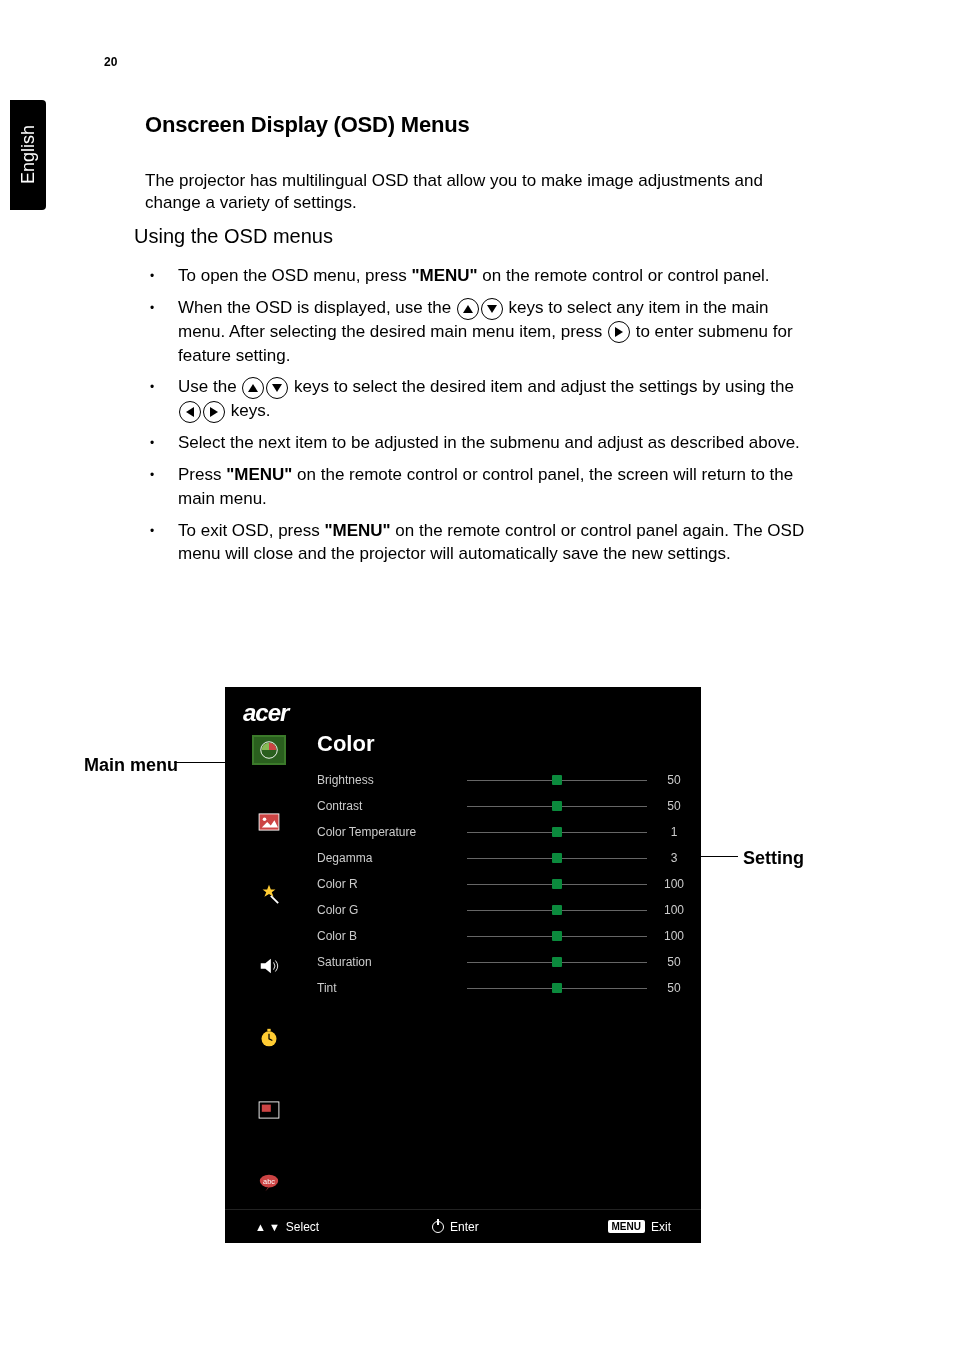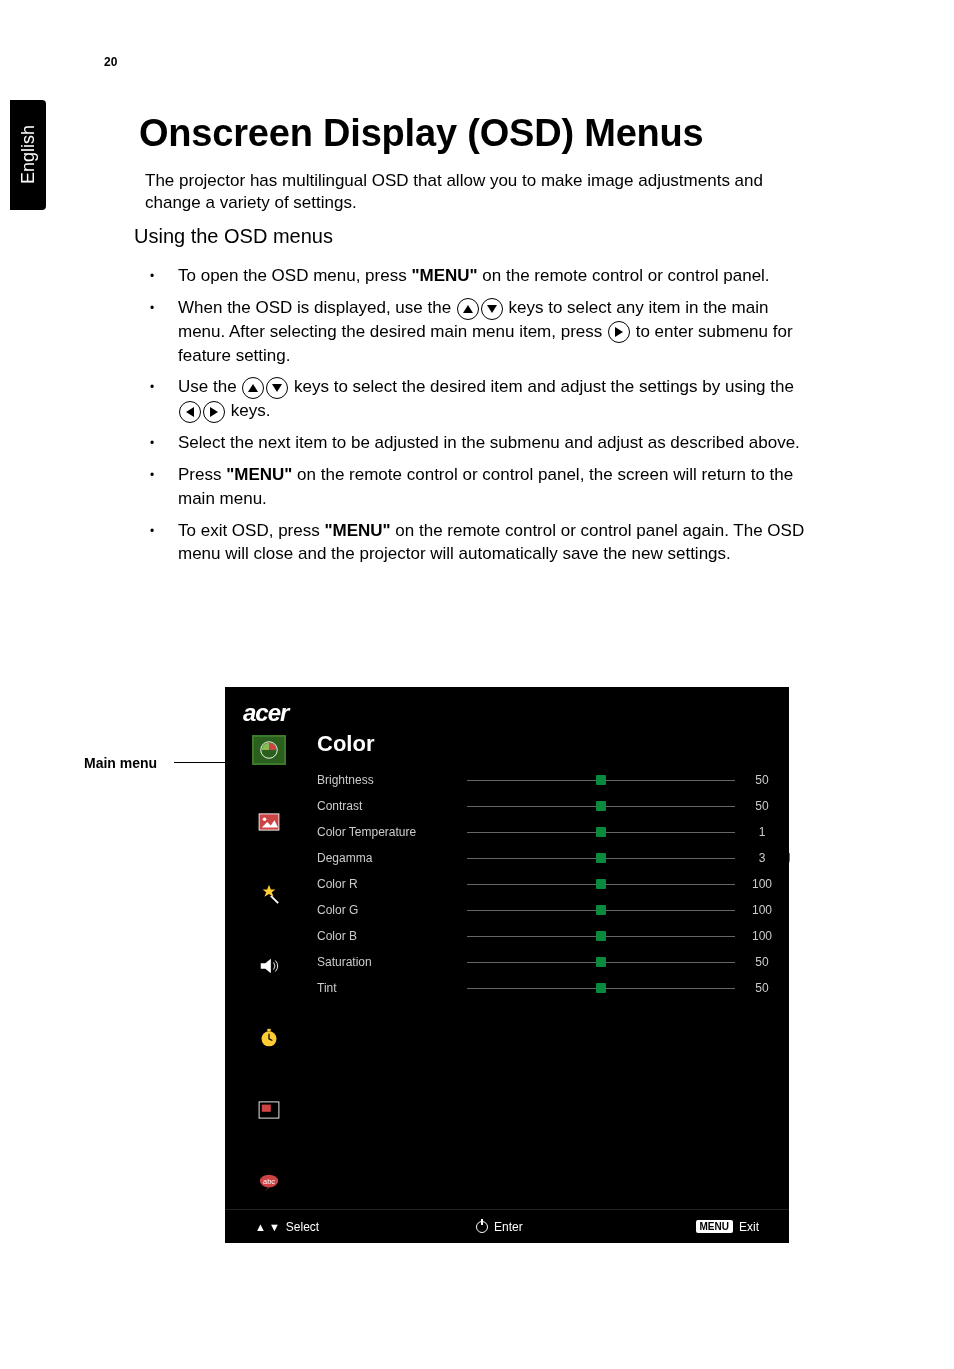--- a/index.html
+++ b/index.html
@@ -1,36 +1,36 @@
 <!DOCTYPE html>
 <html><head>
   <meta charset="utf-8">
   <style>
     * { margin: 0; padding: 0; box-sizing: border-box; }
     body { background: #fff; font-family: Arial, sans-serif; color: #000; width: 954px; height: 1369px; position: relative; }
     .page { position: absolute; left: 0; top: 0; width: 954px; }
     .page-number { position: absolute; left: 104px; top: 55px; font-size: 12px; font-weight: bold; }
     .lang-tab { position: absolute; left: 10px; top: 100px; width: 36px; height: 110px; background: #000; border-radius: 0 4px 4px 0; display: flex; align-items: center; justify-content: center; }
     .lang-tab span { color: #fff; writing-mode: vertical-rl; transform: rotate(180deg); font-size: 18px; }
-    .heading { position: absolute; left: 139px; top: 112px; font-size: 38px; font-weight: bold; letter-spacing: -0.2px; }
+    .heading { position: absolute; left: 145px; top: 112px; font-size: 22px; font-weight: bold; letter-spacing: -0.2px; }
     .intro { position: absolute; left: 145px; top: 170px; width: 660px; font-size: 17px; line-height: 1.3; }
     .subheading { position: absolute; left: 134px; top: 225px; font-size: 20px; font-weight: normal; }
     .bullets { position: absolute; left: 150px; top: 264px; width: 660px; }
     .bullet { display: flex; margin-bottom: 8px; }
     .dot { width: 28px; flex-shrink: 0; font-size: 12px; line-height: 24px; }
     .bt { font-size: 17px; line-height: 1.4; }
     .bold { font-weight: bold; }
     .circ { display: inline-flex; width: 22px; height: 22px; border: 1.5px solid #000; border-radius: 50%; align-items: center; justify-content: center; vertical-align: middle; margin: 0 1px; }
     .tri-up { width: 0; height: 0; border-left: 5px solid transparent; border-right: 5px solid transparent; border-bottom: 8px solid #000; }
     .tri-down { width: 0; height: 0; border-left: 5px solid transparent; border-right: 5px solid transparent; border-top: 8px solid #000; }
     .tri-left { width: 0; height: 0; border-top: 5px solid transparent; border-bottom: 5px solid transparent; border-right: 8px solid #000; }
     .tri-right { width: 0; height: 0; border-top: 5px solid transparent; border-bottom: 5px solid transparent; border-left: 8px solid #000; }
 
     .osd-wrap { position: absolute; left: 225px; top: 687px; width: 476px; }
-    .osd { width: 564px; background: #000; color: #fff; font-size: 13px; position: relative; }
+    .osd { width: 476px; background: #000; color: #fff; font-size: 13px; position: relative; }
     .osd-top { height: 40px; display: flex; align-items: flex-end; padding-left: 18px; }
     .osd-main { display: flex; }
     .sidebar { width: 88px; padding: 8px 0 12px; display: flex; flex-direction: column; align-items: center; gap: 42px; }
     .sicon { width: 34px; height: 30px; display: flex; align-items: center; justify-content: center; }
     .sicon.sel { border: 2px solid #3b7a2a; background: #2a5f1e; }
     .submenu { flex: 1; padding: 4px 12px 10px 4px; }
     .sub-title { font-size: 22px; font-weight: bold; color: #fff; margin-bottom: 10px; }
     .row { display: flex; align-items: center; height: 26px; font-size: 12px; color: #ccc; }
     .rlabel { width: 150px; }
     .rctl { flex: 1; display: flex; align-items: center; }
@@ -38,21 +38,21 @@
     .thumb { position: absolute; top: -5px; width: 10px; height: 10px; background: #0b8a3d; border-radius: 1px; transform: translateX(-50%); }
     .rval { width: 30px; text-align: center; font-size: 12px; color: #ccc; }
     .enum { flex: 1; display: flex; align-items: center; justify-content: space-between; padding-right: 8px; }
     .arrow { color: #0b8a3d; font-size: 11px; }
     .osd-footer { border-top: 1px solid #222; height: 34px; display: flex; align-items: center; padding: 0 30px; justify-content: space-between; font-size: 12px; }
     .foot-left, .foot-mid, .foot-right { display: flex; align-items: center; gap: 6px; }
     .menu-btn { background: #fff; color: #000; font-size: 10px; font-weight: bold; padding: 1px 4px; border-radius: 2px; margin-left: 16px; }
     .pow-circ { width: 12px; height: 12px; border: 1.5px solid #fff; border-radius: 50%; position: relative; }
     .pow-circ::after { content: ""; position: absolute; left: 50%; top: -3px; width: 2px; height: 6px; background: #fff; transform: translateX(-50%); }
     .ud { font-size: 11px; }
-    .callout { position: absolute; font-size: 14px; font-weight: bold; color: #000; }
+    .callout { position: absolute; font-size: 18px; font-weight: bold; color: #000; }
     .callout-line { position: absolute; height: 1px; background: #000; }
     .callout-vline { position: absolute; width: 1px; background: #000; }
     .acer-logo { font-style: italic; font-weight: bold; font-size: 24px; letter-spacing: -1px; color: #fff; }
   </style>
 </head>
 <body>
 
 <div class="page">
   <div class="page-number">20</div>
   <div class="lang-tab">

